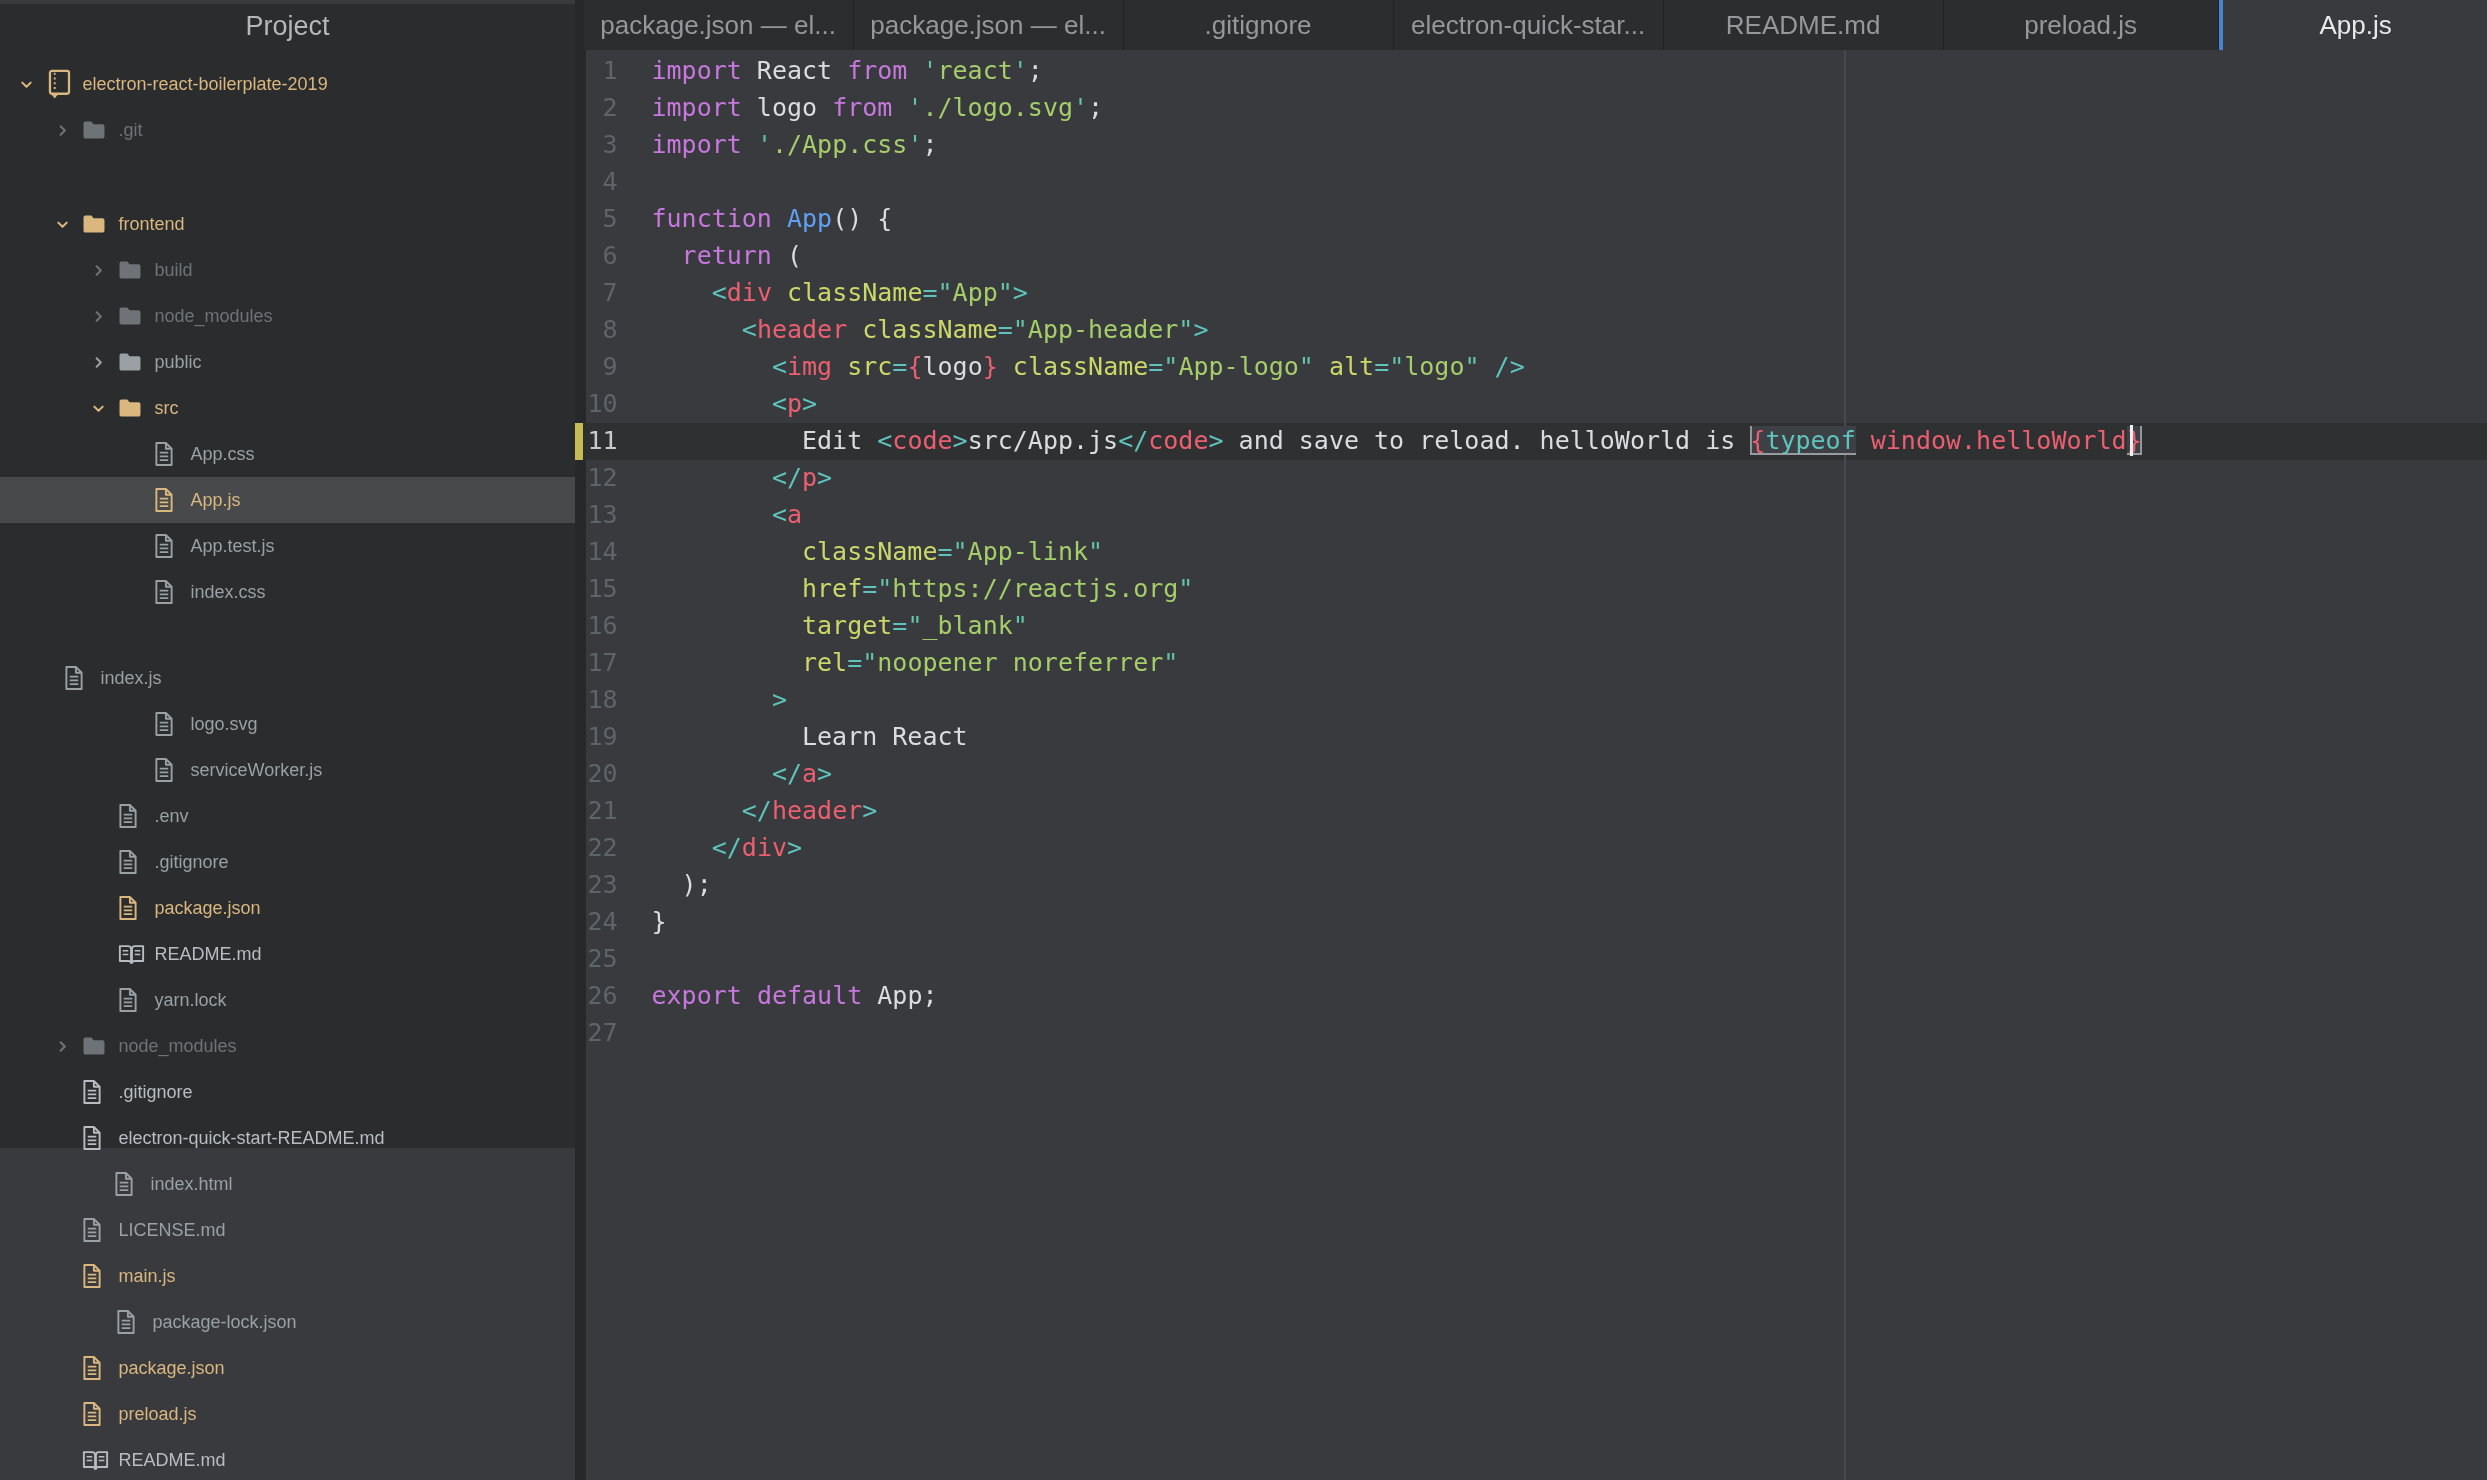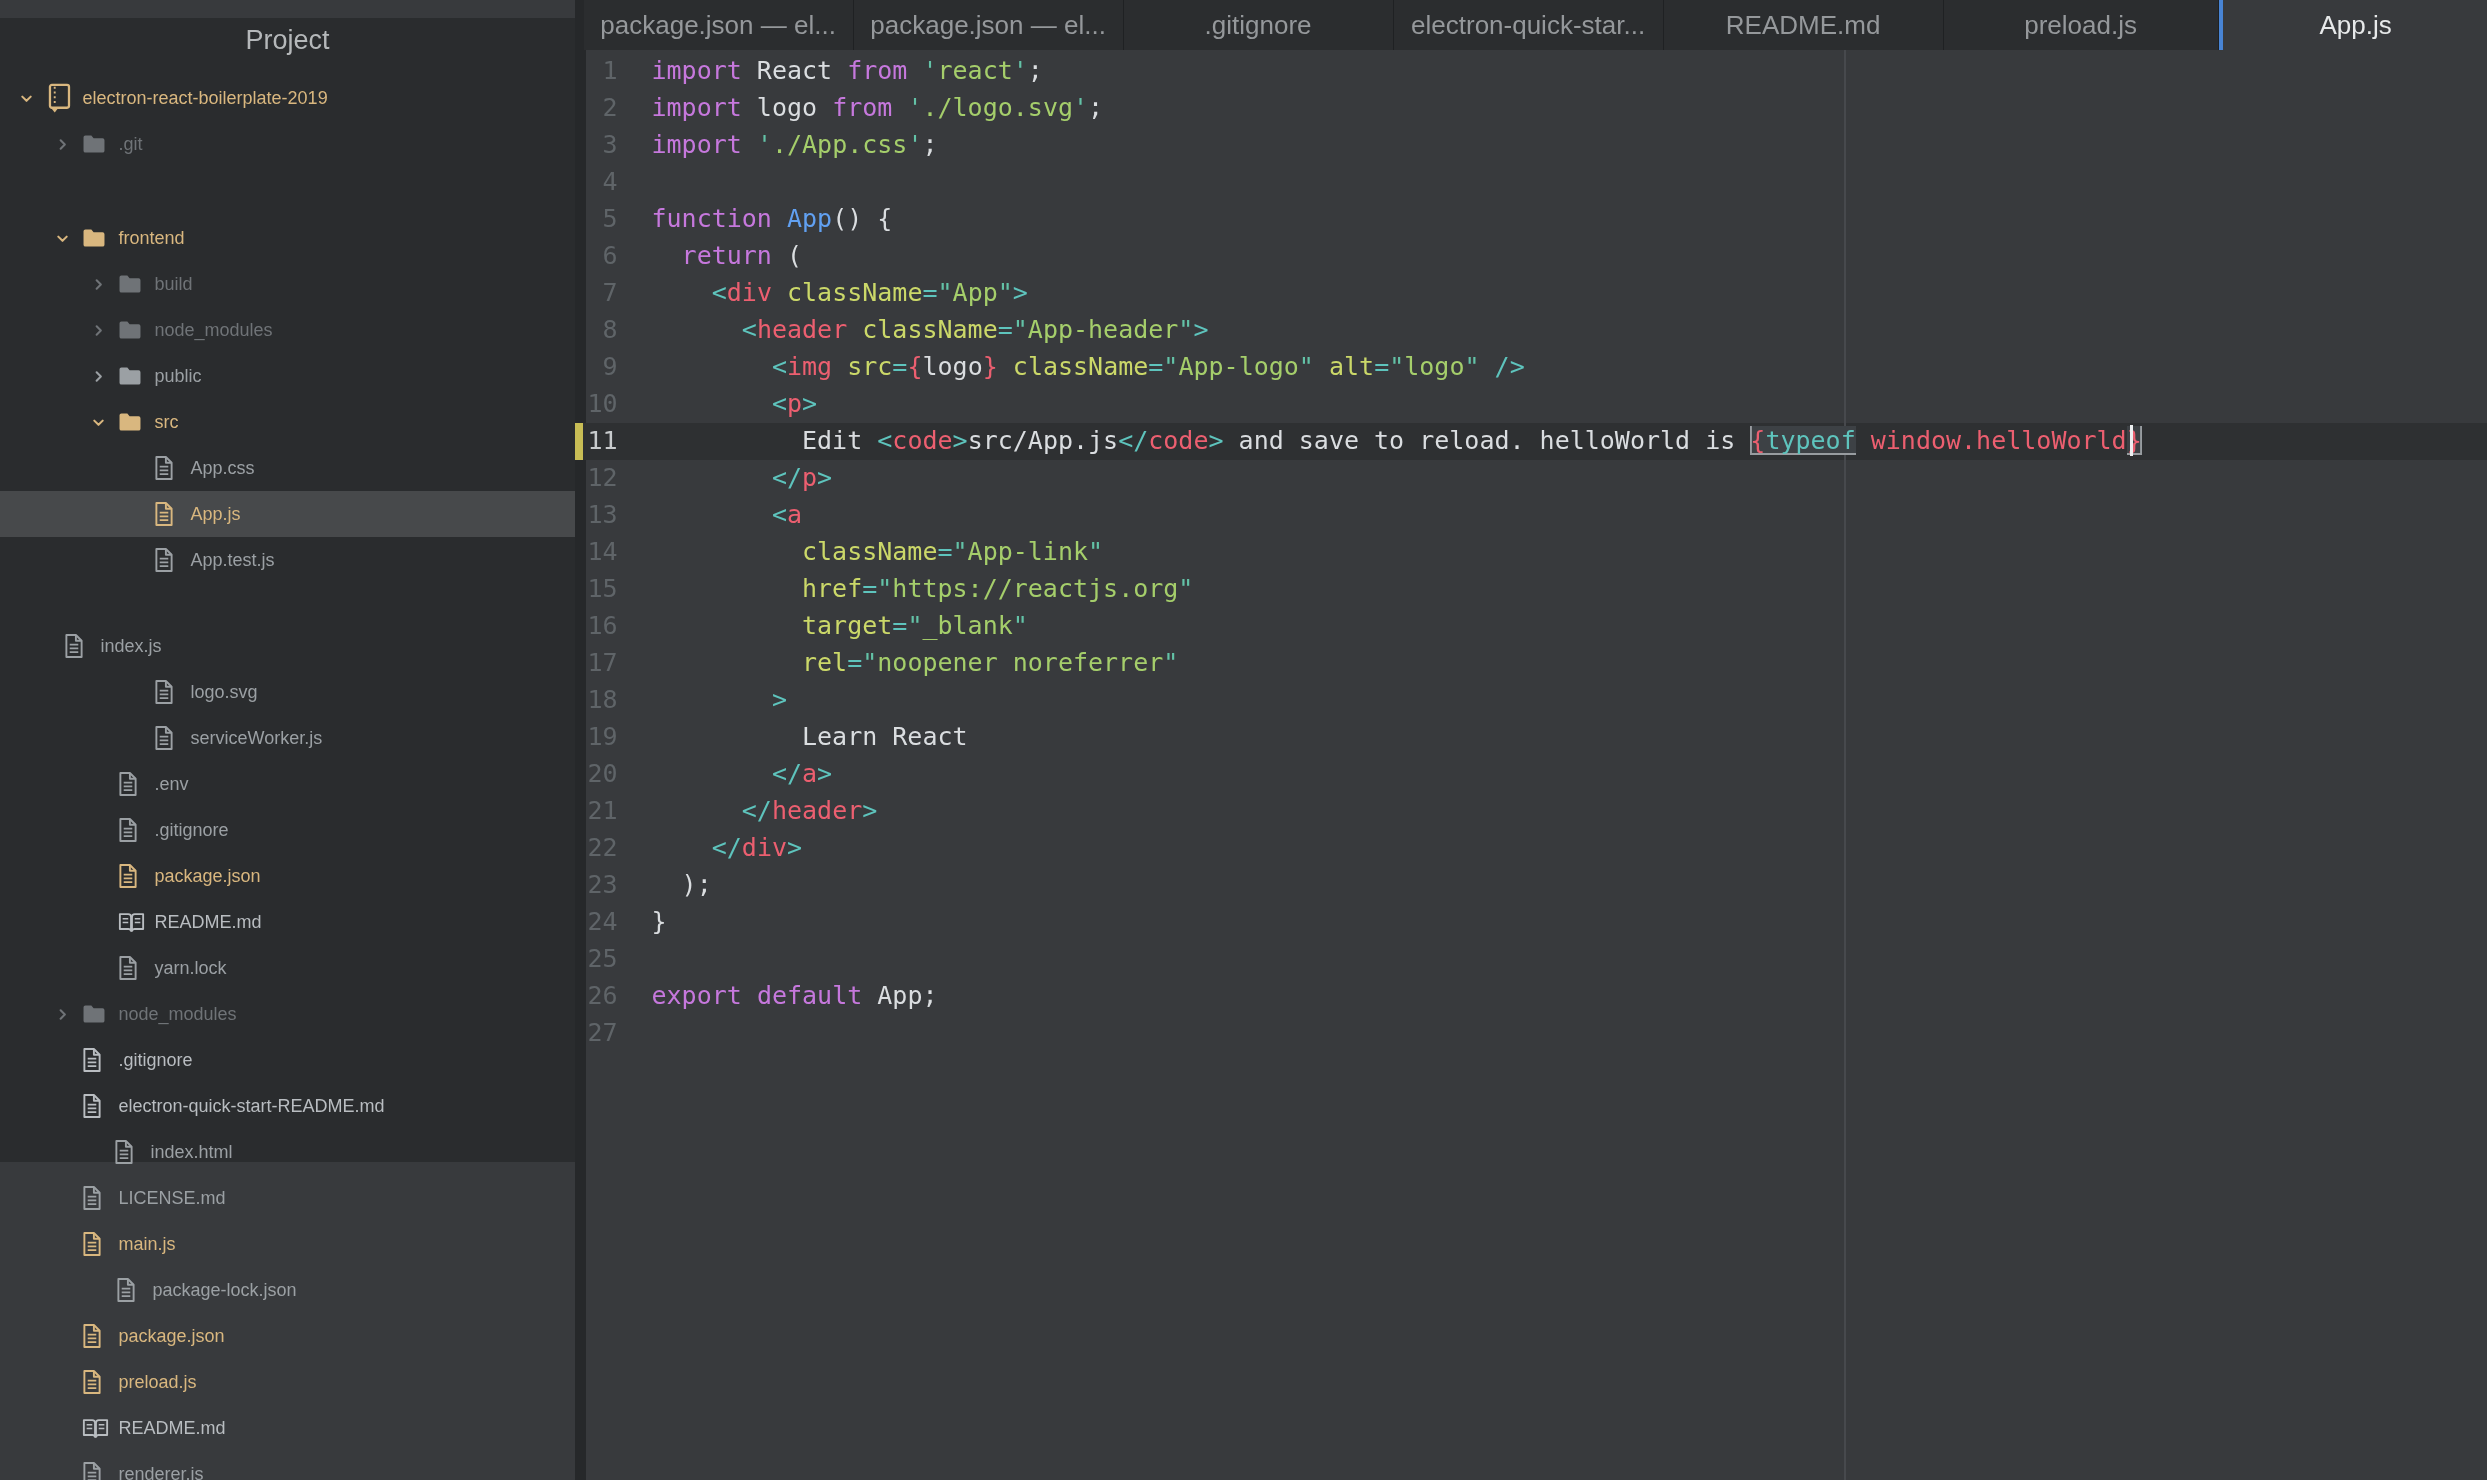--- a/index.html
+++ b/index.html
@@ -1,21 +1,21 @@
 <!DOCTYPE html>
 <html style="--accent: #4884d4; --marker: #c8bd55; --cursor: #edeff1; --editor-bg: #383a3d; --sidebar-bg: #2a2c2e; --tabbar-bg: #26282a; --tan: #d9b77f; --gray: #9ba0a4; --light: #b9bdc1; --dim: #6f7377; --c-kw: #c678dd; --c-fn: #61a0f1; --c-tag: #ec5f70; --c-attr: #cbd869; --c-punc: #5ec4bd; --c-str: #a5ce6b; --c-q: #63c2a7; --c-plain: #dadde0;font-size:15px"><head>
 <meta charset="utf-8">
 <style>
   html,body{margin:0;padding:0;background:#383a3d;}
   #app{position:relative;width:2487px;height:1481px;overflow:hidden;
        background:var(--editor-bg,#383a3d);font-family:"Liberation Sans",sans-serif;
        -webkit-font-smoothing:antialiased;}
 
   
-  #sidebar{position:absolute;left:0;top:18px;width:575px;height:1144px;
+  #sidebar{position:absolute;left:0;top:4px;width:575px;height:1144px;
            background:var(--sidebar-bg,#2a2c2e);z-index:2;}
   #sidebar-header{height:45px;line-height:45px;text-align:center;
                   color:#b5b8ba;font-size:27px;}
   #tree{position:absolute;top:57px;left:0;right:0;}
   .trow{height:46px;display:flex;align-items:center;font-size:18px;cursor:default;}
   .trow.selected{background:#47494b;}
   .tone-tan{color:var(--tan,#d9b77f);}
   .tone-gray{color:var(--gray,#9ba0a4);}
   .tone-light{color:var(--light,#b9bdc1);}
   .tone-dim{color:var(--dim,#6f7377);}
@@ -193,20 +193,30 @@
         <div class="trow tone-gray" style="padding-left: 154px;">
           <span class="ticon">
             <svg width="20" height="26" viewBox="0 0 21 27">
               <path d="M2.5 2 h10 l6 6 v17 h-16 z" fill="none" stroke="currentColor" stroke-width="2" stroke-linejoin="round"></path>
               <path d="M12.5 2 v6 h6" fill="none" stroke="currentColor" stroke-width="2" stroke-linejoin="round"></path>
               <path d="M6 12 h9 M6 16 h9 M6 20 h9" stroke="currentColor" stroke-width="1.8"></path>
             </svg>
           </span>
           <span class="tlabel">App.test.js</span>
         </div>
+        <div class="trow tone-gray" style="padding-left: 154px;">
+          <span class="ticon">
+            <svg width="20" height="26" viewBox="0 0 21 27">
+              <path d="M2.5 2 h10 l6 6 v17 h-16 z" fill="none" stroke="currentColor" stroke-width="2" stroke-linejoin="round"></path>
+              <path d="M12.5 2 v6 h6" fill="none" stroke="currentColor" stroke-width="2" stroke-linejoin="round"></path>
+              <path d="M6 12 h9 M6 16 h9 M6 20 h9" stroke="currentColor" stroke-width="1.8"></path>
+            </svg>
+          </span>
+          <span class="tlabel">index.css</span>
+        </div>
         <div class="trow tone-gray" style="padding-left: 64px; margin-top: 40px;">
           <span class="ticon">
             <svg width="20" height="26" viewBox="0 0 21 27">
               <path d="M2.5 2 h10 l6 6 v17 h-16 z" fill="none" stroke="currentColor" stroke-width="2" stroke-linejoin="round"></path>
               <path d="M12.5 2 v6 h6" fill="none" stroke="currentColor" stroke-width="2" stroke-linejoin="round"></path>
               <path d="M6 12 h9 M6 16 h9 M6 20 h9" stroke="currentColor" stroke-width="1.8"></path>
             </svg>
           </span>
           <span class="tlabel">index.js</span>
         </div>

